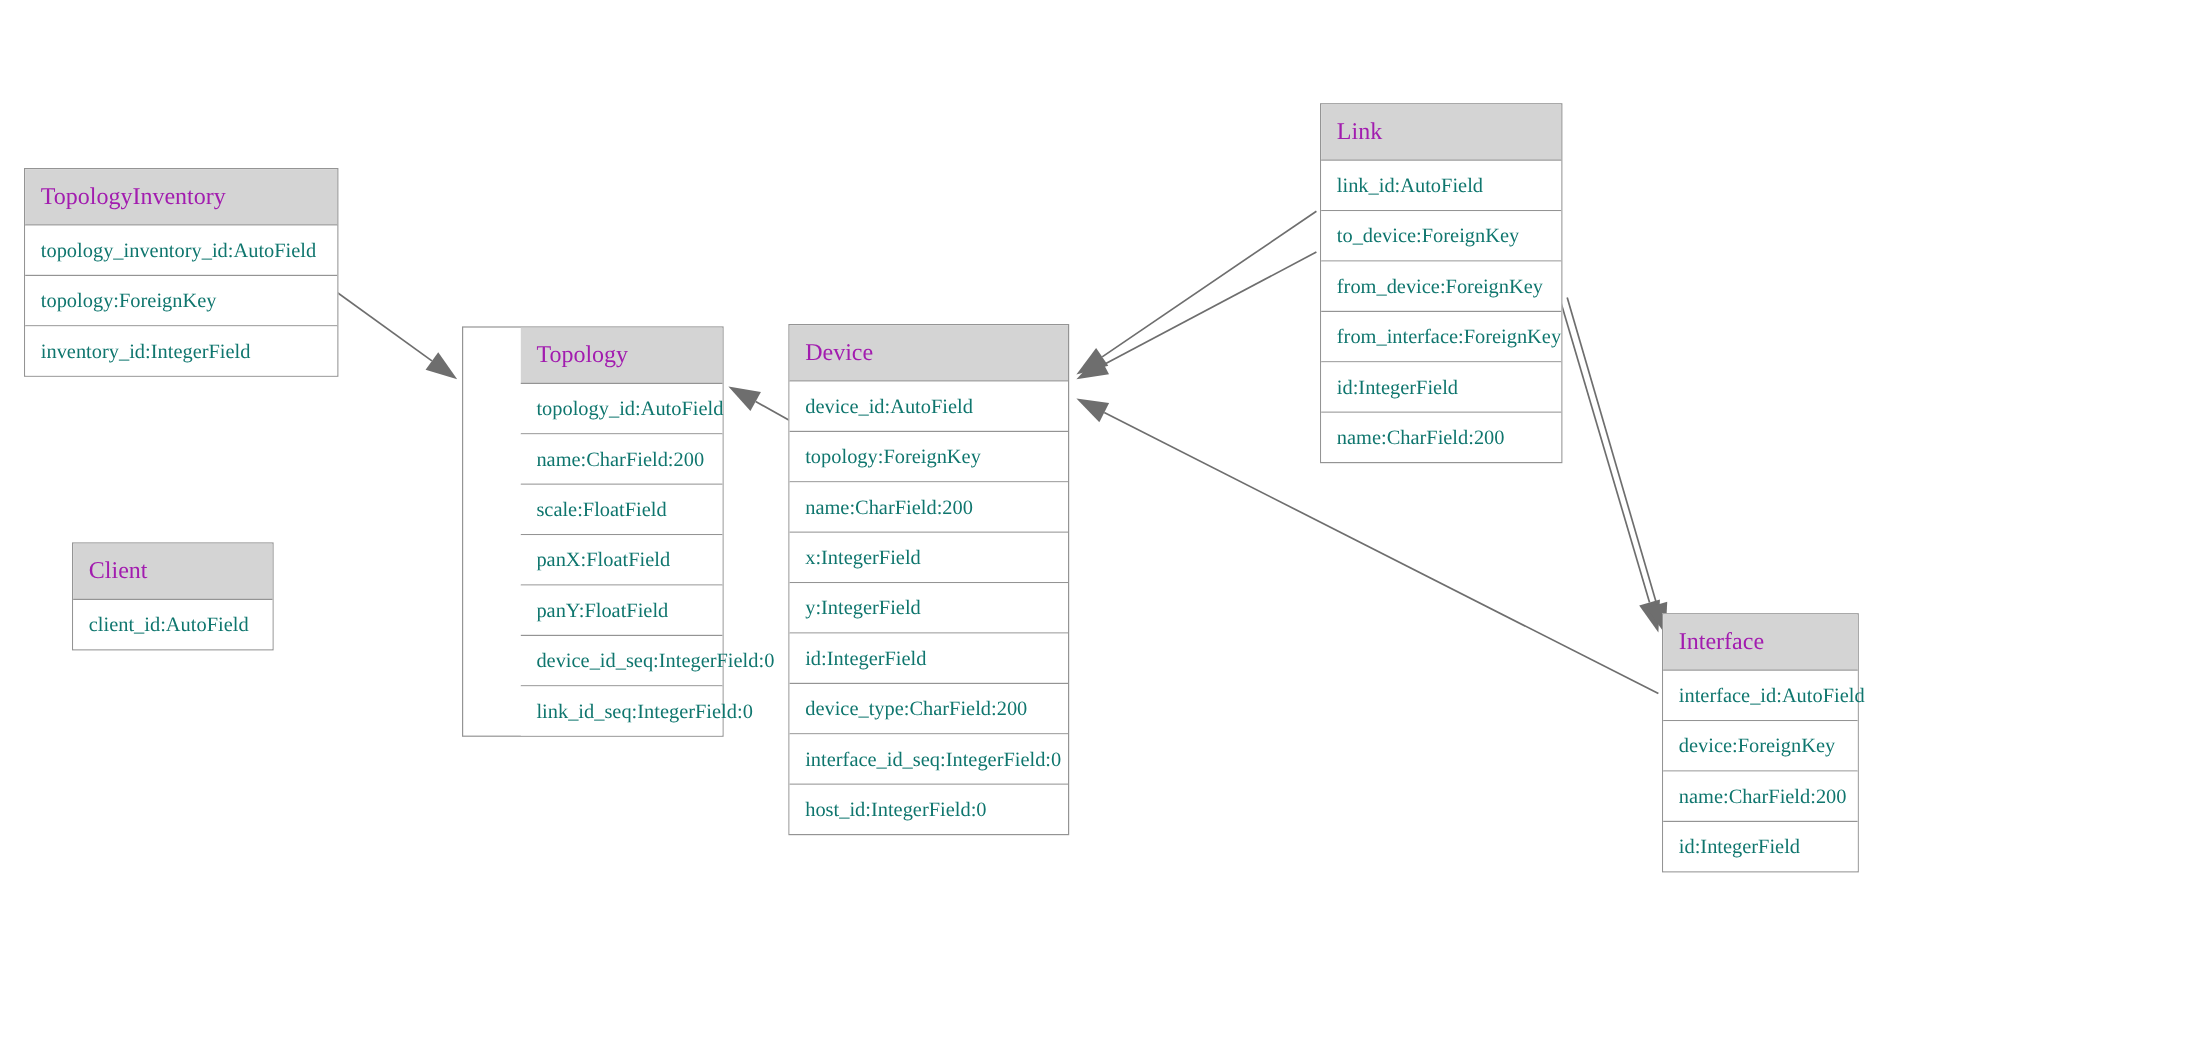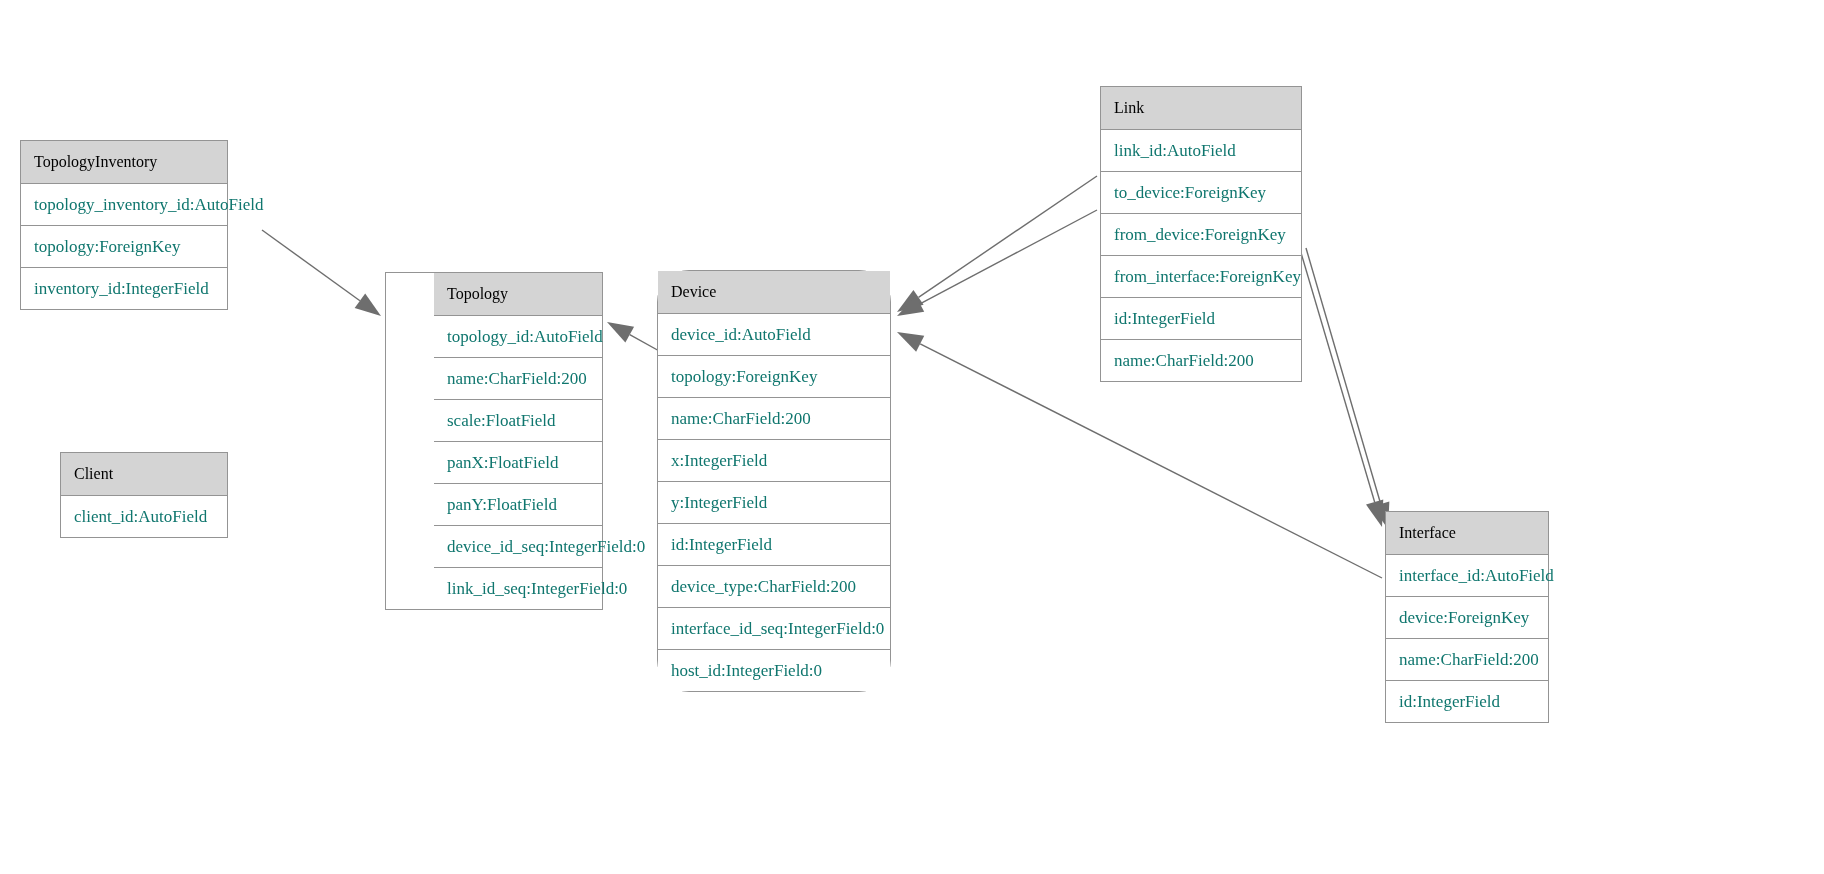--- a/index.html
+++ b/index.html
@@ -26,22 +26,22 @@
   .entity {
     position: absolute;
     box-sizing: border-box;
     border: 1px solid #949494;
     background: #ffffff;
     z-index: 2;
   }
   .entity-title {
     box-sizing: border-box;
     background: #d4d4d4;
-    color: #000000;
-    font-size: 16px;
+    color: #a21caf;
+    font-size: 20px;
     line-height: 1;
     padding: 13px 13px 13px 13px;
     border-bottom: 1px solid #949494;
     white-space: nowrap;
   }
   .entity-field {
     box-sizing: border-box;
     color: #0f766e;
     font-size: 17px;
     line-height: 1;
@@ -84,37 +84,37 @@
         <line x1="1299" y1="246" x2="1374.6348551824913" y2="502.064991641928" stroke="#6e6e6e" stroke-width="1.4"></line>
         <polygon points="1382,527 1366.0035061354663,504.6144648479887 1383.2662042295162,499.51551843586725" fill="#6e6e6e"></polygon>
       </g>
       <g>
         <line x1="1306" y1="248" x2="1380.7165893000324" y2="504.04099504035474" stroke="#6e6e6e" stroke-width="1.4"></line>
         <polygon points="1388,529 1372.0769337370782,506.5621756672666 1389.3562448629866,501.5198144134429" fill="#6e6e6e"></polygon>
       </g>
     </svg>
 
   <div id="entity-layer">
-      <div class="entity" style="left: 20px; top: 140px; width: 208px;">
+      <div class="entity" style="left: 20px; top: 140px; width: 262px;">
         <div class="entity-title">TopologyInventory</div>
         <div class="entity-field">topology_inventory_id:AutoField</div>
         <div class="entity-field">topology:ForeignKey</div>
         <div class="entity-field last">inventory_id:IntegerField</div>
       </div>
       <div class="entity" style="left: 385px; top: 272px; width: 218px; padding-left: 48px;">
         <div class="entity-title">Topology</div>
         <div class="entity-field">topology_id:AutoField</div>
         <div class="entity-field">name:CharField:200</div>
         <div class="entity-field">scale:FloatField</div>
         <div class="entity-field">panX:FloatField</div>
         <div class="entity-field">panY:FloatField</div>
         <div class="entity-field">device_id_seq:IntegerField:0</div>
         <div class="entity-field last">link_id_seq:IntegerField:0</div>
       </div>
-      <div class="entity" style="left: 657px; top: 270px; width: 234px; border-radius: 32px;">
+      <div class="entity" style="left: 657px; top: 270px; width: 234px;">
         <div class="entity-title">Device</div>
         <div class="entity-field">device_id:AutoField</div>
         <div class="entity-field">topology:ForeignKey</div>
         <div class="entity-field">name:CharField:200</div>
         <div class="entity-field">x:IntegerField</div>
         <div class="entity-field">y:IntegerField</div>
         <div class="entity-field">id:IntegerField</div>
         <div class="entity-field">device_type:CharField:200</div>
         <div class="entity-field">interface_id_seq:IntegerField:0</div>
         <div class="entity-field last">host_id:IntegerField:0</div>

